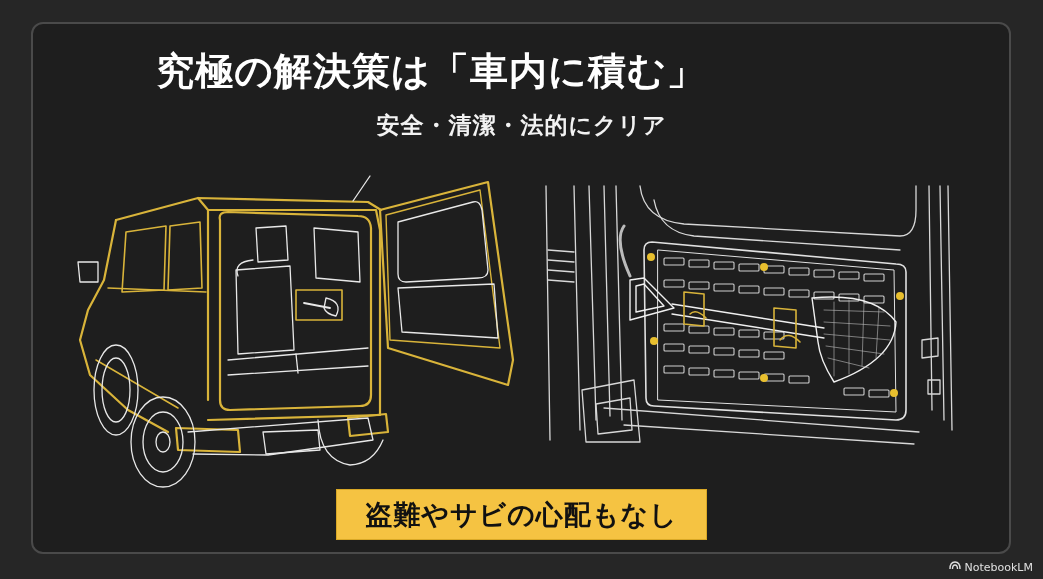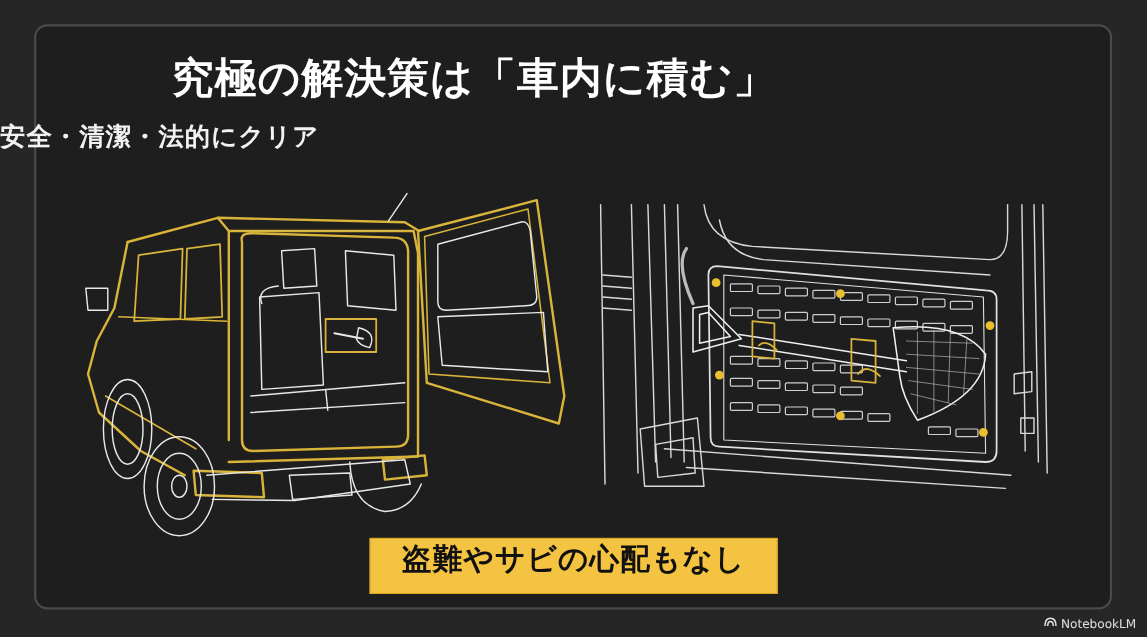--- a/index.html
+++ b/index.html
@@ -15,31 +15,31 @@
     border:2px solid #4a4a4a;
     border-radius:12px;
     box-sizing:border-box;
   }
   .title {
     position:absolute; left:0; top:46px; width:862px; text-align:center;
     color:#ffffff; font-weight:bold; font-size:38px; letter-spacing:1px;
     line-height:50px;
   }
   .subtitle {
-    position:absolute; left:0; top:109px; width:1043px; text-align:left;
+    position:absolute; left:0; top:109px; width:1043px; text-align:center;
     color:#f2f2f2; font-weight:bold; font-size:23px; line-height:32px;
     letter-spacing:1px;
   }
   .illus { position:absolute; }
   .illus-left  { left:68px;  top:170px; width:450px; height:320px; }
   .illus-right { left:544px; top:180px; width:412px; height:272px; }
   .banner {
     position:absolute; left:336px; top:489px; width:371px; height:51px;
     background:#f5c342; border:1px solid #d9a826; box-sizing:border-box;
-    display:flex; justify-content:center;
+    display:flex; align-items:center; justify-content:center;
   }
   .banner span {
     color:#111111; font-weight:bold; font-size:27px; letter-spacing:1px;
   }
   .watermark {
     position:absolute; right:10px; bottom:5px;
     display:flex; align-items:flex-start; gap:4px;
     color:#e0e0e0; font-size:11px;
   }
   .watermark svg { display:block; }

